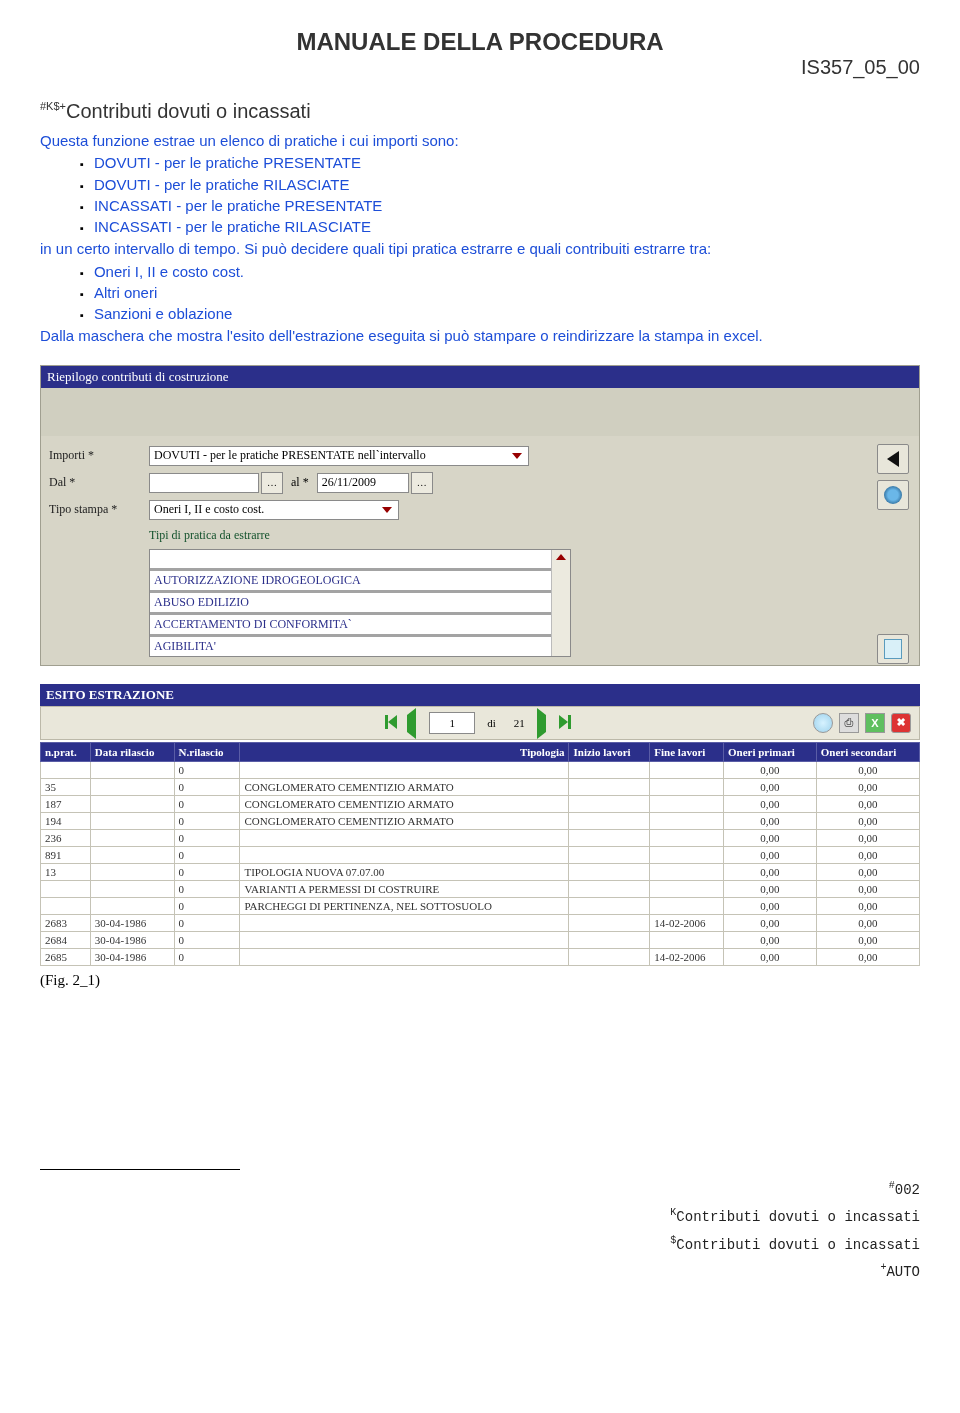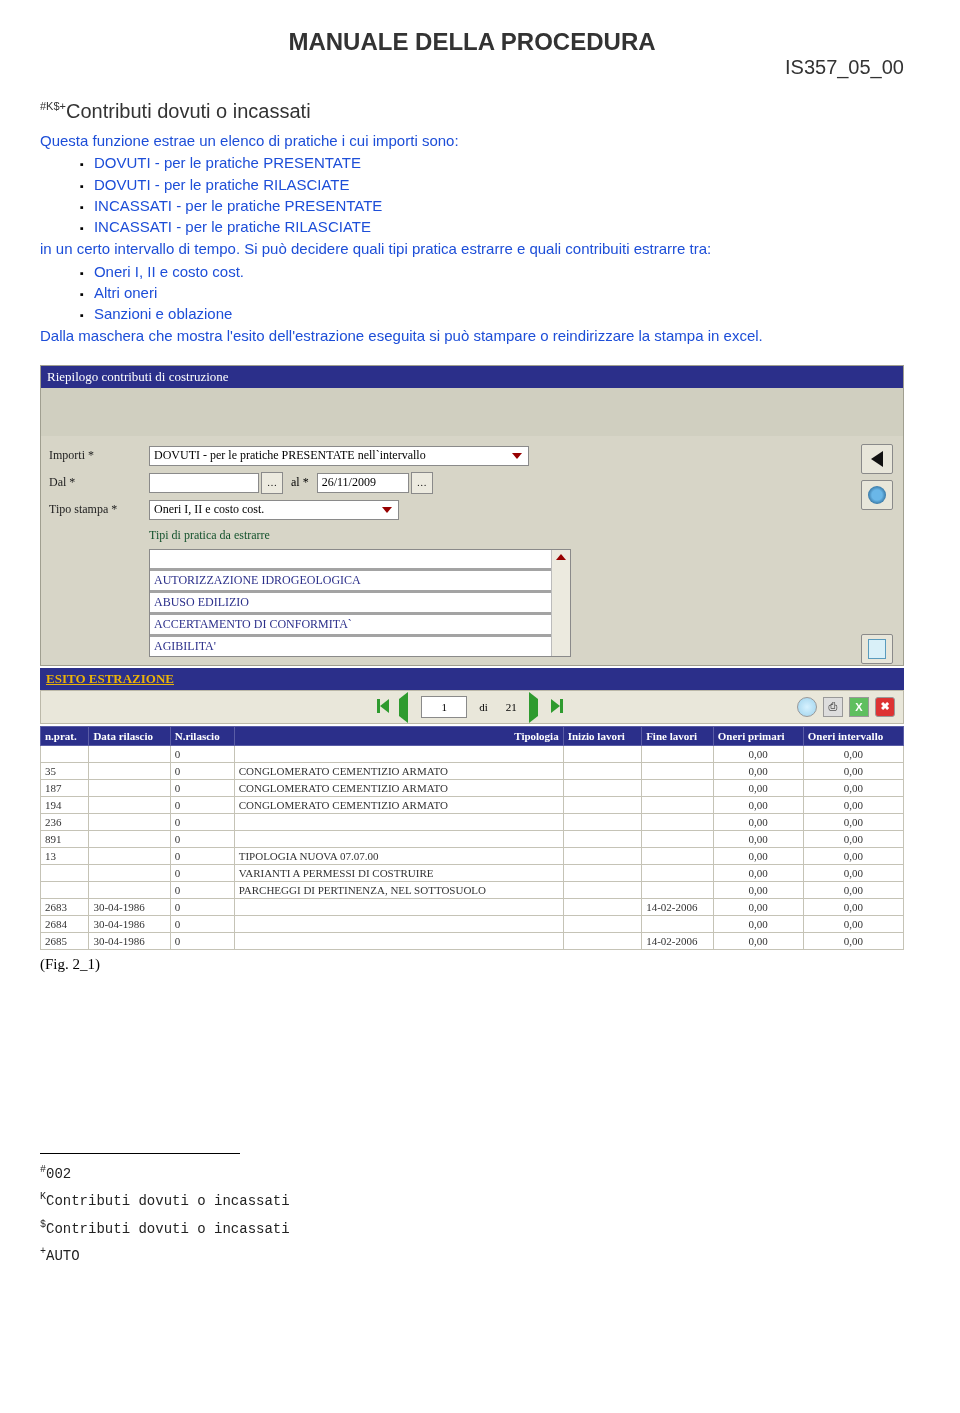--- a/index.html
+++ b/index.html
@@ -1,16 +1,16 @@
 <!DOCTYPE html>
 <html><head>
 <meta charset="utf-8">
 <style>
   html,body{margin:0;padding:0;background:#fff;font-family:Verdana,Arial,sans-serif;color:#000;}
-  .page{width:960px;margin:0 auto;padding:28px 56px 40px 40px;box-sizing:border-box;}
+  .page{width:960px;margin:0 auto;padding:28px 40px 40px 40px;box-sizing:border-box;}
   .header-top{position:relative;height:70px;}
   .title{font-family:Tahoma,Verdana,sans-serif;font-size:24px;font-weight:bold;color:#333;text-align:center;}
   .doccode{position:absolute;right:0;top:28px;font-family:Tahoma,Verdana,sans-serif;font-size:20px;color:#333;}
   .sub-line{font-family:Tahoma,Verdana,sans-serif;font-size:20px;color:#333;margin-top:2px;}
   .sup{font-size:11px;vertical-align:super;}
   .body-text{font-family:Tahoma,Verdana,sans-serif;font-size:15px;color:#1d4ed8;line-height:1.35;margin-top:8px;}
   ul.sq{list-style:none;padding-left:40px;margin:2px 0;}
   ul.sq li:before{content:"\25AA";font-size:11px;margin-right:10px;color:#000;}
   ul.sq li{margin:1px 0;}
   
@@ -33,21 +33,21 @@
   .list-box{margin-left:100px;width:420px;background:#fff;border:1px solid #8a8a8a;}
   .list-scroll{display:flex;}
   .list-items{flex:1;}
   .list-row{font:12px Tahoma;color:#2b2f8a;padding:2px 4px;border-bottom:3px solid #a3a3a3;}
   .list-row:last-child{border-bottom:none;}
   .scrollbar{width:18px;background:#eceadf;border-left:1px solid #bbb;display:flex;flex-direction:column;justify-content:flex-start;align-items:center;}
   .scroll-up{width:0;height:0;border-left:5px solid transparent;border-right:5px solid transparent;border-bottom:6px solid #970000;margin-top:4px;}
   .picker{width:20px;height:20px;background:#eceadf;border:1px solid #8a8a8a;display:inline-flex;align-items:center;justify-content:center;font:10px Tahoma;margin-left:2px;}
   .al-label{font:12px Tahoma;margin:0 8px;}
   
-  .esito-bar{background:#2b2f8a;color:#eab308;font:bold 13px Tahoma;padding:3px 6px;margin-top:2px;text-decoration:underline;}
+  .esito-bar{background:#2b2f8a;color:#ffffff;font:bold 13px Tahoma;padding:3px 6px;margin-top:18px;}
   .pager{background:#e9e7da;border:1px solid #bcb9a9;height:32px;display:flex;align-items:center;justify-content:center;position:relative;}
   .pager .nav{display:flex;align-items:center;gap:6px;}
   .pg-btn{width:16px;height:16px;display:inline-block;}
   .tri-l{width:0;height:0;border-top:7px solid transparent;border-bottom:7px solid transparent;border-right:9px solid #2f9b2f;}
   .tri-r{width:0;height:0;border-top:7px solid transparent;border-bottom:7px solid transparent;border-left:9px solid #2f9b2f;}
   .bar-stop{width:3px;height:14px;background:#2f9b2f;display:inline-block;}
   .pg-input{width:40px;height:18px;border:1px solid #8a8a8a;background:#fff;text-align:center;font:11px Tahoma;}
   .di{font:11px Tahoma;margin:0 6px;}
   .pager-icons{position:absolute;right:8px;display:flex;gap:6px;align-items:center;}
   .ico{width:18px;height:18px;border:1px solid #999;background:#eee;display:flex;align-items:center;justify-content:center;font-size:11px;}
@@ -55,21 +55,21 @@
   .ico.print{background:#ddd;}
   .ico.xls{background:#5fbf5f;color:#fff;font-weight:bold;}
   .ico.close{background:#d33;color:#fff;font-weight:bold;border-radius:3px;}
   
   table.data{width:100%;border-collapse:collapse;font:11px Tahoma;margin-top:2px;}
   table.data thead th{background:#2b2f8a;color:#fff;font-weight:bold;padding:3px 4px;text-align:left;border:1px solid #5a5da6;white-space:nowrap;}
   table.data thead th.center{text-align:right;}
   table.data tbody td{border:1px solid #c5c3b6;padding:2px 4px;background:#fff;color:#333;white-space:nowrap;}
   table.data tbody td.num{text-align:center;}
   .fig{font:15px Tahoma;margin-top:6px;}
-  .footnotes{margin-top:180px;font:14px 'Courier New',monospace;color:#222;}
+  .footnotes{margin-top:180px;font:14px 'Courier New',monospace;color:#222;text-align:right;}
   .footnote-rule{width:200px;border:0;border-top:1px solid #000;margin:0 0 8px 0;}
   .footnotes div{margin:10px 0;}
   .fn-sup{font-size:10px;vertical-align:super;}
 </style>
 </head>
 <body>
 
 <div class="page">
   <div class="header-top">
     <div class="title">MANUALE DELLA PROCEDURA</div>
@@ -178,21 +178,21 @@
   <table class="data">
     <thead>
       <tr>
         <th>n.prat.</th>
         <th>Data rilascio</th>
         <th>N.rilascio</th>
         <th class="center" style="width:320px">Tipologia</th>
         <th>Inizio lavori</th>
         <th>Fine lavori</th>
         <th>Oneri primari</th>
-        <th>Oneri intervallo</th>
+        <th>Oneri secondari</th>
       </tr>
     </thead>
     <tbody id="tbody">
         <tr>
           <td></td>
           <td></td>
           <td>0</td>
           <td></td>
           <td></td>
           <td></td>

